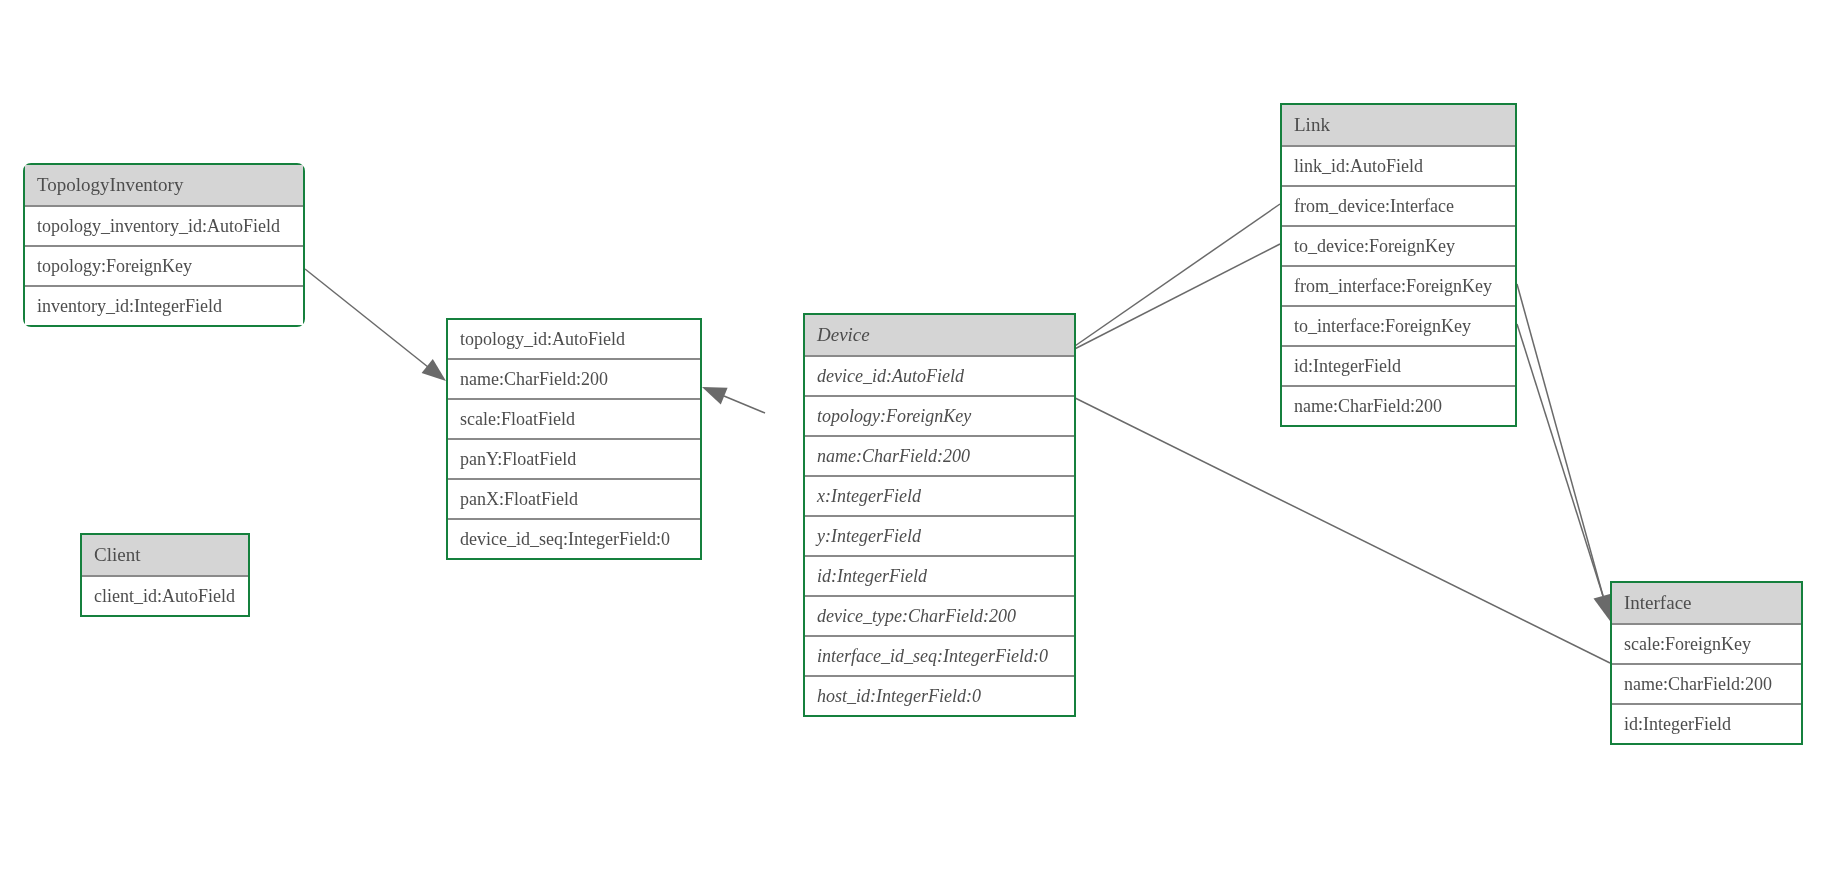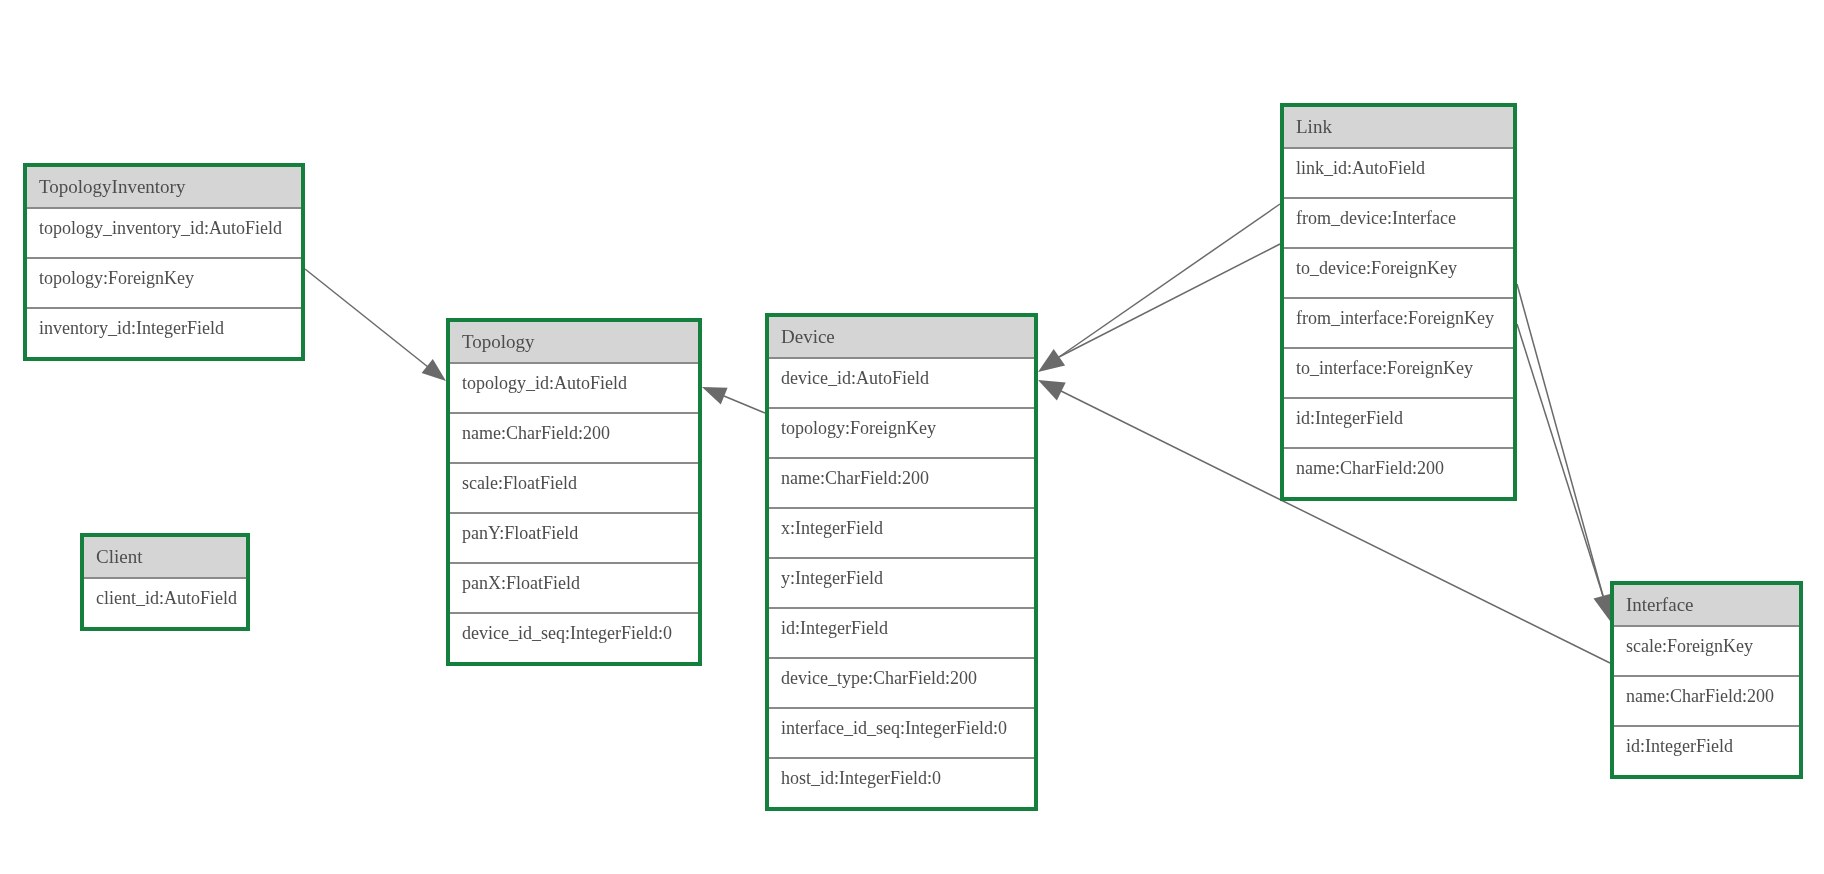--- a/index.html
+++ b/index.html
@@ -14,36 +14,36 @@
   }
   .edges {
     position: absolute;
     left: 0; top: 0;
     width: 1824px; height: 874px;
     pointer-events: none;
   }
   .entity {
     position: absolute;
     box-sizing: border-box;
-    border: 4px solid #15803d;
+    border: 2px solid #15803d;
     background: #ffffff;
     color: #4d4d4d;
   }
   .entity-header {
     height: 40px;
     line-height: 40px;
     padding: 0 12px;
     background: #d5d5d5;
     border-bottom: 2px solid #8a8a8a;
     font-size: 19px;
     white-space: nowrap;
     overflow: hidden;
   }
   .entity-row {
-    height: 48px;
+    height: 38px;
     line-height: 38px;
     padding: 0 12px;
     font-size: 18px;
     white-space: nowrap;
     overflow: hidden;
     background: #ffffff;
   }
   .entity-row + .entity-row { border-top: 2px solid #8a8a8a; }
 </style>
 </head>
@@ -63,43 +63,42 @@
     </g>
     <g fill="#6a6a6a" stroke="none">
       <polygon points="446,381 421.6,373.1 432.8,359.1"></polygon>
       <polygon points="702,387 727.6,387.8 720.8,404.4"></polygon>
       <polygon points="1038,372 1053.7,349.0 1065.1,365.4"></polygon>
       <polygon points="1038,380 1065.7,382.5 1056.9,400.5"></polygon>
       <polygon points="1610,621 1593.5,598.6 1612.7,593.2"></polygon>
     </g>
   </svg>
 
-  <div class="entity" style="left:23px; top:163px; width:282px;">
+  <div class="entity" style="left:23px; top:163px; width:282px;border-radius:8px;">
     <div class="entity-header">TopologyInventory</div>
     <div class="entity-row">topology_inventory_id:AutoField</div>
     <div class="entity-row">topology:ForeignKey</div>
     <div class="entity-row">inventory_id:IntegerField</div>
   </div>
 
   <div class="entity" style="left:446px; top:318px; width:256px;">
-    <div class="entity-header">Topology</div>
     <div class="entity-row">topology_id:AutoField</div>
     <div class="entity-row">name:CharField:200</div>
     <div class="entity-row">scale:FloatField</div>
     <div class="entity-row">panY:FloatField</div>
     <div class="entity-row">panX:FloatField</div>
     <div class="entity-row">device_id_seq:IntegerField:0</div>
   </div>
 
   <div class="entity" style="left:80px; top:533px; width:170px;">
     <div class="entity-header">Client</div>
     <div class="entity-row">client_id:AutoField</div>
   </div>
 
-  <div class="entity" style="left:765px; top:313px; width:273px;">
+  <div class="entity" style="left:803px; top:313px; width:273px;font-style:italic;">
     <div class="entity-header">Device</div>
     <div class="entity-row">device_id:AutoField</div>
     <div class="entity-row">topology:ForeignKey</div>
     <div class="entity-row">name:CharField:200</div>
     <div class="entity-row">x:IntegerField</div>
     <div class="entity-row">y:IntegerField</div>
     <div class="entity-row">id:IntegerField</div>
     <div class="entity-row">device_type:CharField:200</div>
     <div class="entity-row">interface_id_seq:IntegerField:0</div>
     <div class="entity-row">host_id:IntegerField:0</div>

